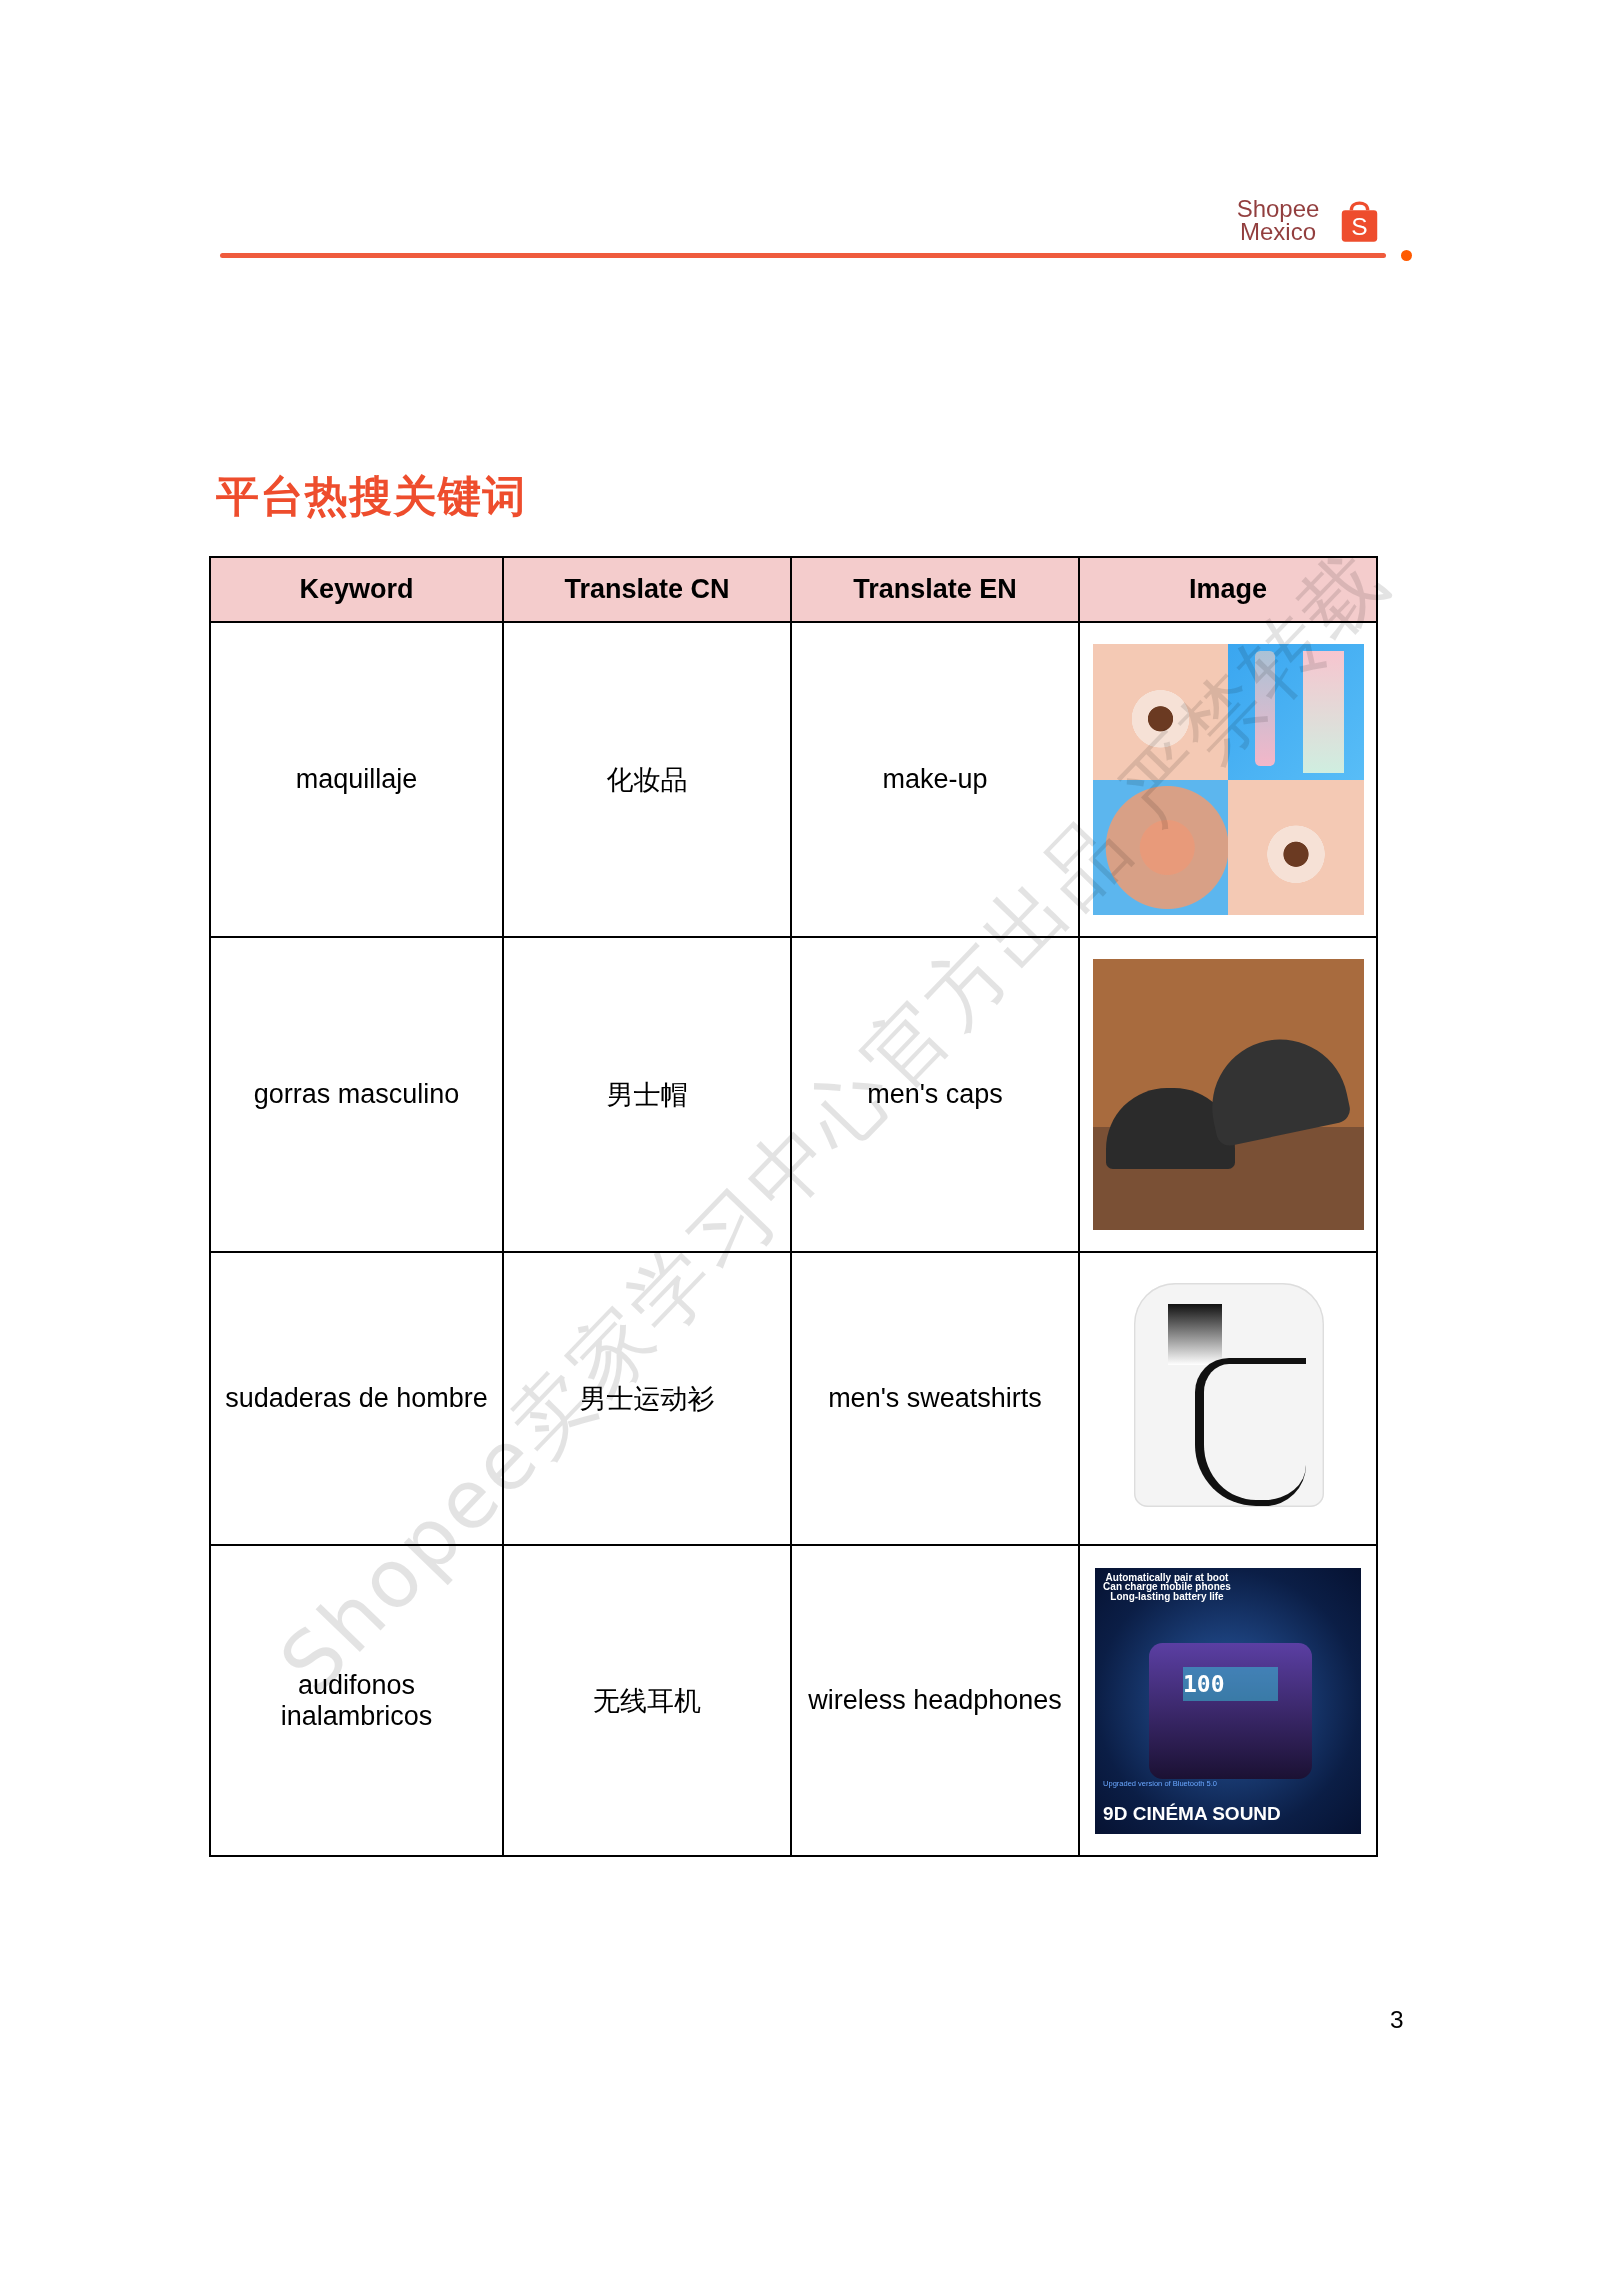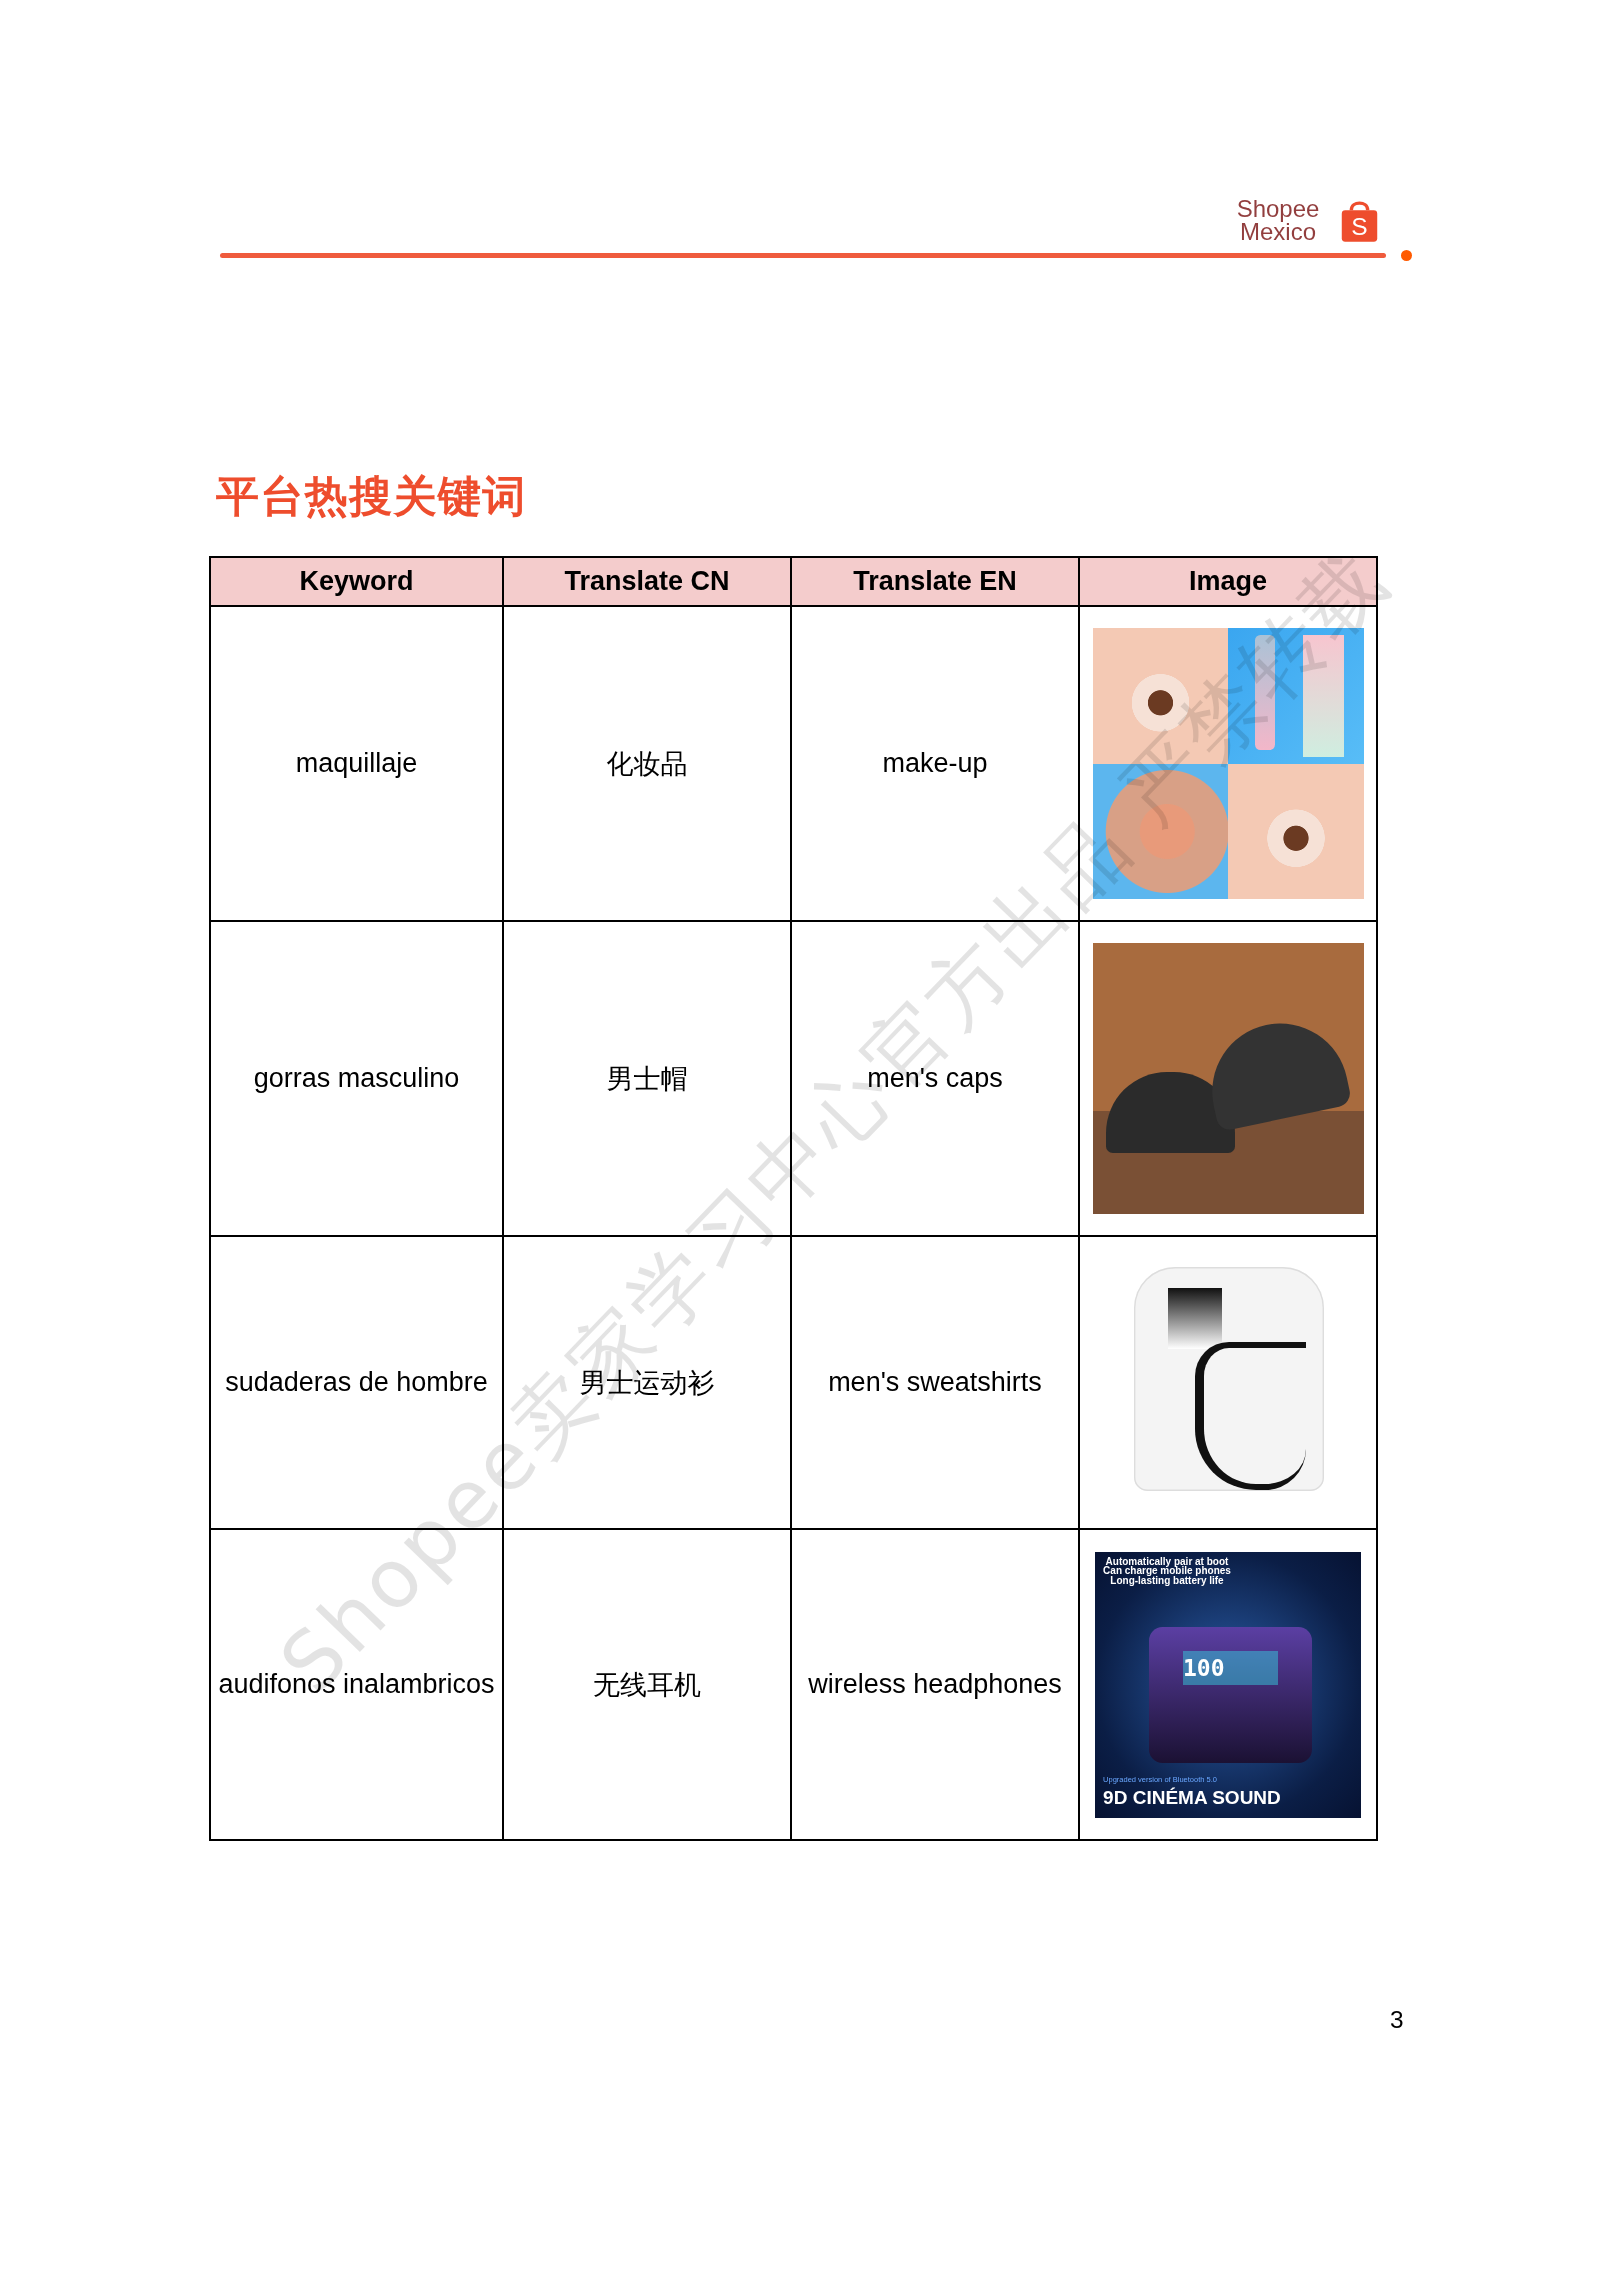--- a/index.html
+++ b/index.html
@@ -3,21 +3,21 @@
 <meta charset="utf-8">
 <style>
   html, body { margin:0; padding:0; background:#ffffff; }
   body { width:1617px; height:2284px; position:relative; overflow:hidden; font-family:"Liberation Sans", sans-serif; color:#000; }
   .header-line { position:absolute; left:220px; top:253px; width:1166px; height:5.4px; background:#ee4d2d; border-radius:2.7px; opacity:.92; }
   .header-dot { position:absolute; left:1401px; top:250px; width:11px; height:11px; background:#ff5a00; border-radius:50%; }
   .brand-text { position:absolute; left:1234px; top:197px; width:88px; text-align:center; color:#7f1d1d; font-size:24px; line-height:23px; opacity:.85; }
   .brand-bag { position:absolute; left:1339px; top:198px; width:41px; height:45px; }
   .title { position:absolute; left:216px; top:468px; font-size:43px; font-weight:bold; color:#ee4d2d; letter-spacing:1.4px; font-family:"DejaVu Sans", sans-serif; }
   table.kw { position:absolute; left:209px; top:556px; width:1168px; border-collapse:collapse; table-layout:fixed; }
-  table.kw th, table.kw td { border:2.7px solid #000; text-align:center; vertical-align:middle; padding:0; }
+  table.kw th, table.kw td { border:2.7px solid #000; text-align:center; vertical-align:middle; padding:8px; }
   table.kw th { background:#f4cccc; height:47px; font-size:27px; font-weight:bold; }
   table.kw td { font-size:27px; }
   td.img-cell { padding:0; }
   .thumb { width:271px; height:271px; margin:0 auto; position:relative; overflow:hidden; }
   .watermark { position:absolute; left:258px; top:1641px; transform-origin:0 0; transform:rotate(-46deg); font-size:81px; color:rgba(0,0,0,0.11); white-space:nowrap; pointer-events:none; font-family:"DejaVu Sans", sans-serif; letter-spacing:4.1px; }
   .page-num { position:absolute; left:1390px; top:2006px; font-size:24.4px; }
   
   .makeup { display:grid; grid-template-columns:1fr 1fr; grid-template-rows:1fr 1fr; }
   .makeup div:nth-child(1){ background:radial-gradient(circle at 50% 55%, #6b3a22 0 12.2px, #f6e1d6 13px 28.5px, #f4c9b4 29px); }
   .makeup div:nth-child(2){ background:linear-gradient(135deg,#3aa6f0,#58bdf7); position:relative; }
@@ -30,21 +30,21 @@
   .caps .cap2 { position:absolute; left:115px; top:81px; width:136px; height:95px; background:#333; border-radius:68px 68px 13.6px 13.6px; transform:rotate(-12deg); }
   .hoodie { background:#fff; }
   .hoodie .body { position:absolute; left:41px; top:20.3px; width:190px; height:224px; background:#f4f4f4; border-radius:41px 41px 13.6px 13.6px; box-shadow:0 0 0 1.4px #ddd inset; }
   .hoodie .black { position:absolute; left:75px; top:41px; width:54px; height:61px; background:linear-gradient(#111,#fff); }
   .hoodie .helmet { position:absolute; left:102px; top:95px; width:102px; height:136px; border:6.8px solid #111; border-left-width:9.5px; border-radius:34px 0 41px 61px; border-right:none; }
   .earbuds { background:radial-gradient(ellipse at 50% 50%, #2a5da8 0%, #0b1e46 70%, #061232 100%); color:#fff; }
   .earbuds .lines { position:absolute; left:8.1px; top:5.4px; font-size:10px; line-height:9.5px; font-weight:bold; }
   .earbuds .case { position:absolute; left:54px; top:75px; width:163px; height:136px; background:linear-gradient(#5b3fa3,#1b1133); border-radius:13.6px; }
   .earbuds .disp { position:absolute; left:88px; top:99px; width:95px; height:34px; background:rgba(50,220,230,0.45); color:#fff; font-size:23px; font-weight:bold; text-align:left; line-height:34px; font-family:"DejaVu Sans Mono", monospace; }
   .earbuds .slogan { position:absolute; left:8.1px; bottom:8.1px; font-size:19px; font-weight:bold; }
-  .earbuds .bt { position:absolute; left:8.1px; bottom:34px; font-size:7.5px; color:#6aa7ff; }
+  .earbuds .bt { position:absolute; left:8.1px; bottom:46px; font-size:7.5px; color:#6aa7ff; }
 </style>
 </head>
 <body>
 
 <div class="header-line"></div>
 <div class="header-dot"></div>
 <div class="brand-text">
   <div>Shopee</div>
   <div>Mexico</div>
 </div>

